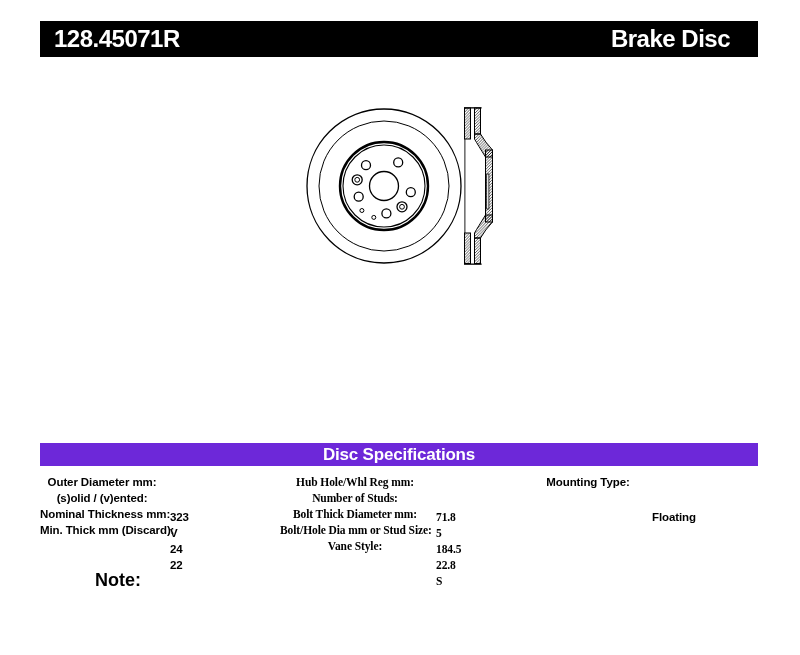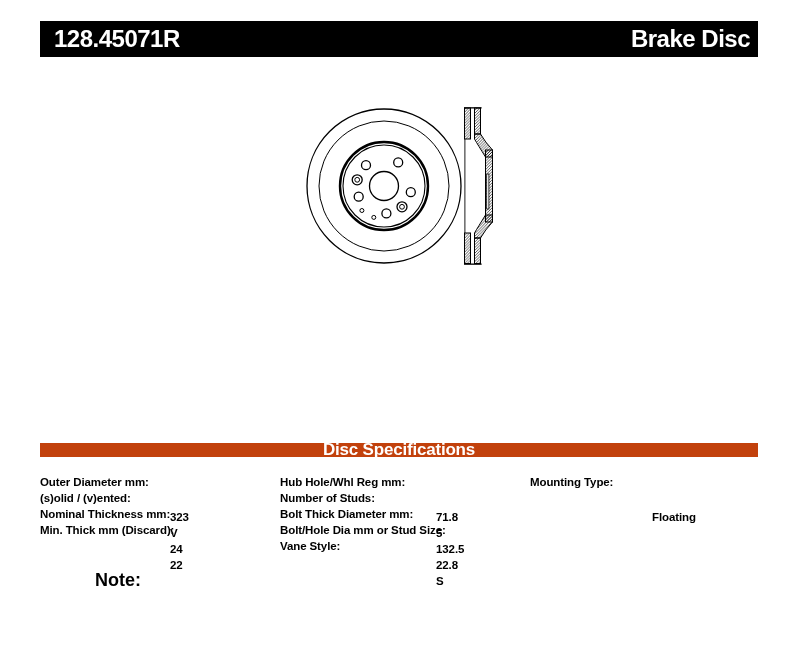--- a/index.html
+++ b/index.html
@@ -5,40 +5,40 @@
   html,body{margin:0;padding:0;background:#fff;}
   body{
     width:800px;height:655px;position:relative;overflow:hidden;
     font-family:"Liberation Sans","DejaVu Sans",sans-serif;
     color:#000;
   }
   .topbar{
     position:absolute;left:40px;top:21px;width:718px;height:36px;
     background:#000;color:#fff;
     display:flex;align-items:center;justify-content:space-between;
-    box-sizing:border-box;padding:0 8px 0 14px;
+    box-sizing:border-box;padding:0 28px 0 14px;
     font-weight:bold;font-size:24px;letter-spacing:-0.5px;
   }
   .drawing-svg{position:absolute;left:300px;top:95px;}
   .specbar{
-    position:absolute;left:40px;top:443px;width:718px;height:14px;
-    background:#c2410c;color:#fff;
+    position:absolute;left:40px;top:443px;width:718px;height:23px;
+    background:#6d28d9;color:#fff;
     display:flex;align-items:center;justify-content:center;
     font-weight:bold;font-size:17px;letter-spacing:-0.2px;
   }
   .specs{position:absolute;left:0;top:474px;width:800px;font-size:11.5px;font-weight:bold;letter-spacing:-0.1px;}
   .spec-col{position:absolute;top:0;}
   .spec-col.c1{left:40px;width:236px;}
-  .spec-col.c2{left:280px;width:248px;}
+  .spec-col.c2{left:280px;width:248px;font-family:Liberation Serif, serif;}
   .spec-col.c3{left:530px;width:228px;}
   .spec-row{display:grid;column-gap:6px;height:16px;line-height:16px;}
   .c1 .spec-row{grid-template-columns:124px 1fr;}
   .c2 .spec-row{grid-template-columns:150px 1fr;}
   .c3 .spec-row{grid-template-columns:116px 1fr;}
-  .lbl{text-align:left;white-space:nowrap;}
+  .lbl{text-align:center;white-space:nowrap;}
   .val{text-align:left;white-space:nowrap;margin-top:35px;}
   .note{position:absolute;left:95px;top:570px;font-size:18px;font-weight:bold;}
   svg .ln{stroke:#000;fill:none;}
 </style>
 </head>
 <body>
 
 <div class="topbar">
   <span>128.45071R</span>
   <span>Brake Disc</span>
@@ -120,21 +120,21 @@
     <div class="spec-row">
       <span class="lbl">Hub Hole/Whl Reg mm:</span>
       <span class="val">71.8</span>
     </div>
     <div class="spec-row">
       <span class="lbl">Number of Studs:</span>
       <span class="val">5</span>
     </div>
     <div class="spec-row">
       <span class="lbl">Bolt Thick Diameter mm:</span>
-      <span class="val">132.5</span>
+      <span class="val">184.5</span>
     </div>
     <div class="spec-row">
       <span class="lbl">Bolt/Hole Dia mm or Stud Size:</span>
       <span class="val">22.8</span>
     </div>
     <div class="spec-row">
       <span class="lbl">Vane Style:</span>
       <span class="val">S</span>
     </div>
   </div>

